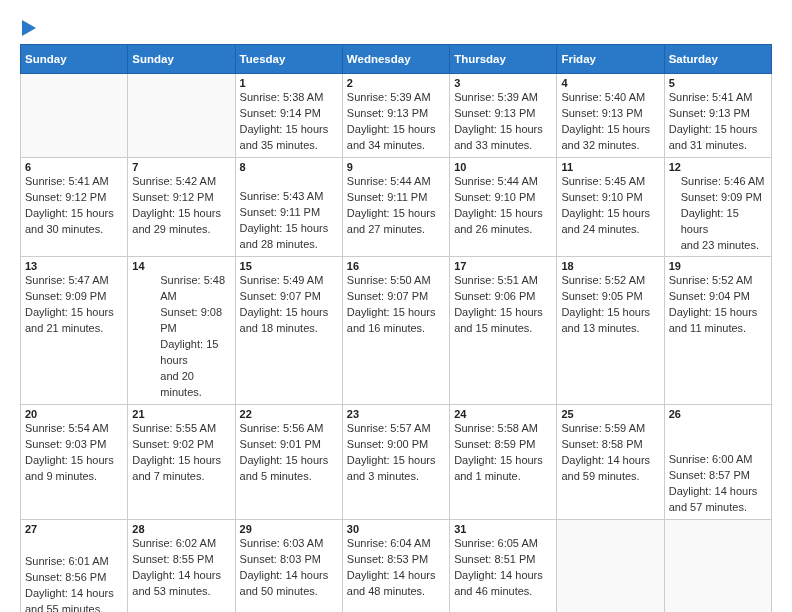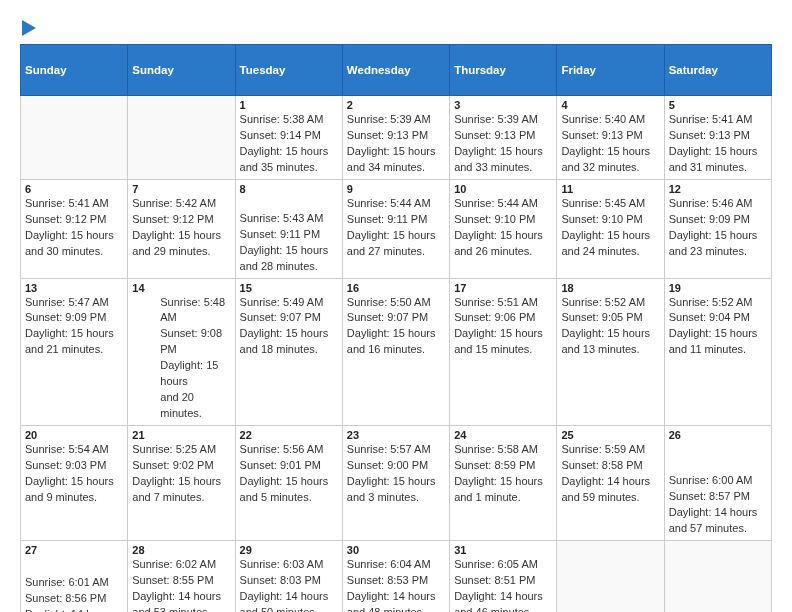--- a/index.html
+++ b/index.html
@@ -69,21 +69,21 @@
       border: 1px solid #ccc;
       border-collapse: collapse;
       width: 100%;
       table-layout: fixed;
     }
     .calendar th {
       background-color: #2979c8;
       color: white;
       font-size: 11.5px;
       font-weight: bold;
-      padding: 19px 4px;
+      padding: 8px 4px;
       text-align: left;
       border: 1px solid #2060a8;
     }
     .calendar td {
       border: 1px solid #ccc;
       vertical-align: top;
       padding: 3px 4px;
       font-size: 9px;
       color: #222;
       background: #fff;
@@ -213,21 +213,21 @@
           </td>
           <td>
             <span class="day-num">11</span>
             <div class="cell-text" style="white-space: pre-line;">Sunrise: 5:45 AM
 Sunset: 9:10 PM
 Daylight: 15 hours
 and 24 minutes.</div>
           </td>
           <td>
             <span class="day-num">12</span>
-            <div class="cell-text" style="white-space: pre-line;">Sunrise: 5:46 AM
+            <div class="cell-text" style="white-space: pre-line; margin-left: 12px;">Sunrise: 5:46 AM
 Sunset: 9:09 PM
 Daylight: 15 hours
 and 23 minutes.</div>
           </td>
         </tr>
         <tr>
           <td>
             <span class="day-num">13</span>
             <div class="cell-text" style="white-space: pre-line;">Sunrise: 5:47 AM
 Sunset: 9:09 PM
@@ -280,21 +280,21 @@
         <tr>
           <td>
             <span class="day-num">20</span>
             <div class="cell-text" style="white-space: pre-line;">Sunrise: 5:54 AM
 Sunset: 9:03 PM
 Daylight: 15 hours
 and 9 minutes.</div>
           </td>
           <td>
             <span class="day-num">21</span>
-            <div class="cell-text" style="white-space: pre-line;">Sunrise: 5:25 AM
+            <div class="cell-text" style="white-space: pre-line;">Sunrise: 5:55 AM
 Sunset: 9:02 PM
 Daylight: 15 hours
 and 7 minutes.</div>
           </td>
           <td>
             <span class="day-num">22</span>
             <div class="cell-text" style="white-space: pre-line;">Sunrise: 5:56 AM
 Sunset: 9:01 PM
 Daylight: 15 hours
 and 5 minutes.</div>

